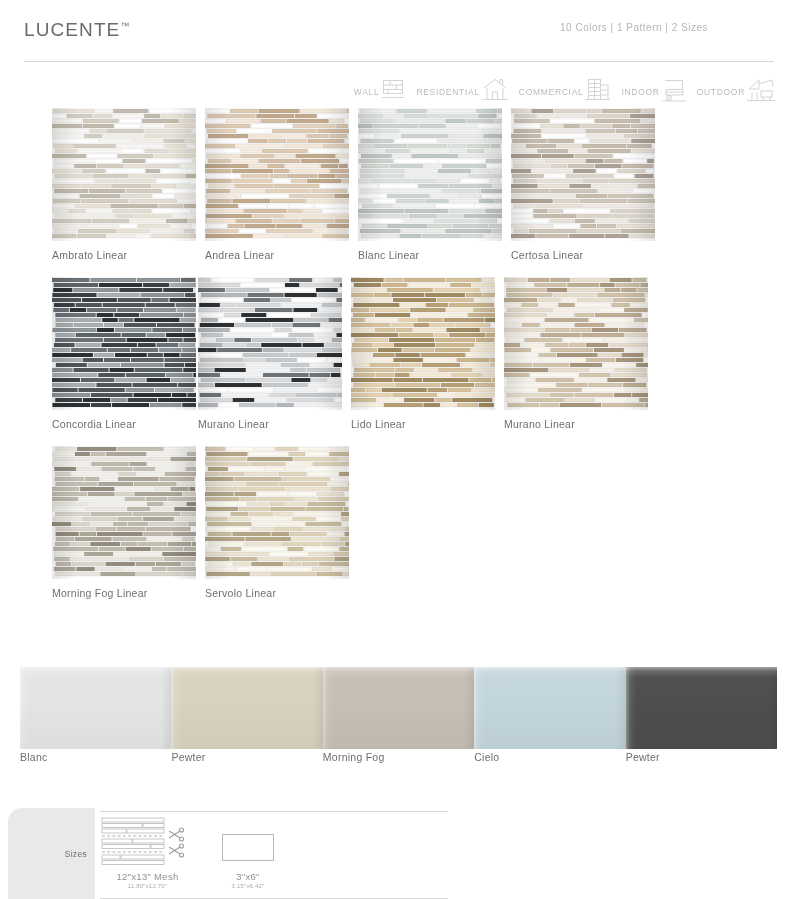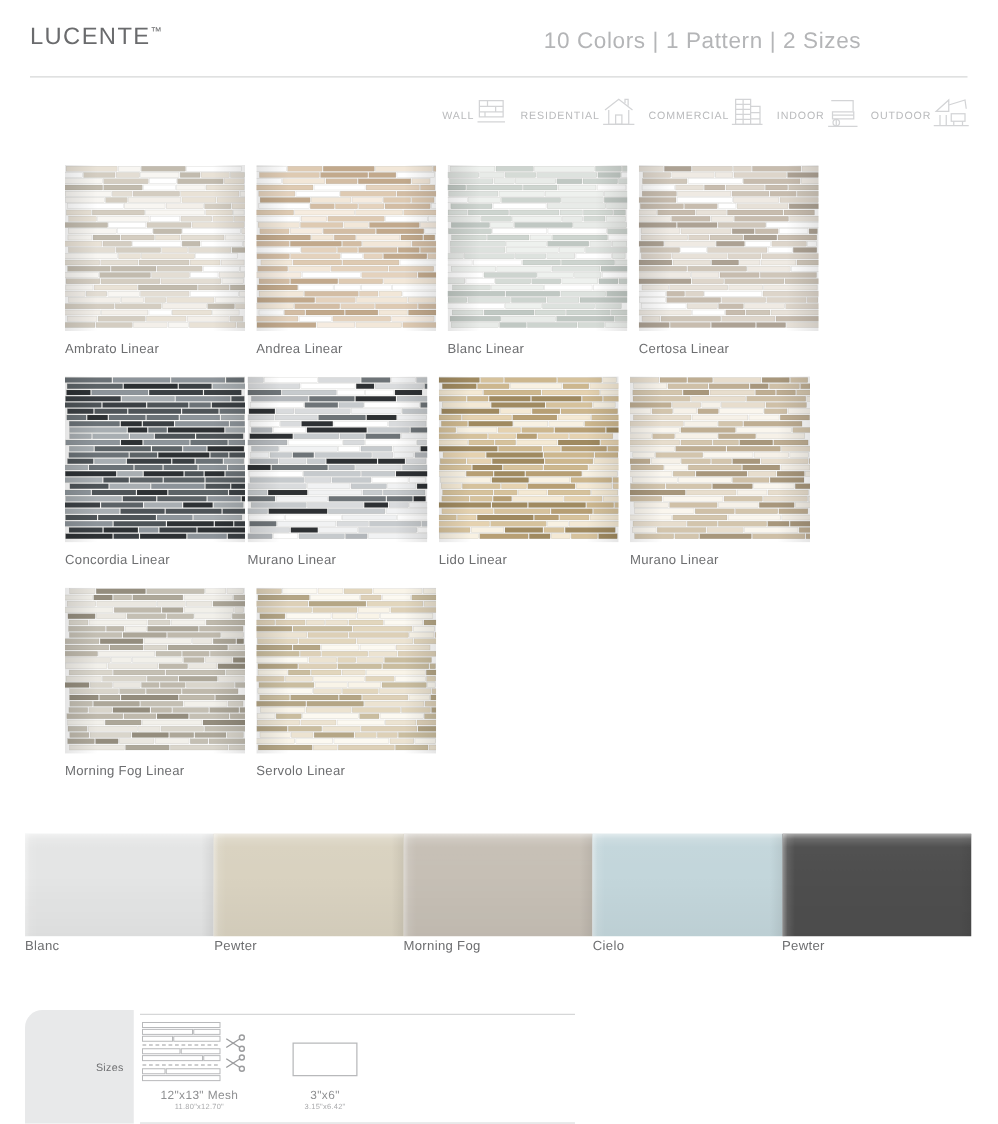--- a/index.html
+++ b/index.html
@@ -29,22 +29,22 @@
     font-weight: 400;
     white-space: nowrap;
   }
   .series-title .tm {
     font-size: 9px;
     vertical-align: super;
     letter-spacing: 0;
   }
   .series-meta {
     position: absolute;
-    right: 28px; top: 22px;
-    font-size: 18px;
+    right: 9px; top: 22px;
+    font-size: 10px;
     color: #b4b5b7;
     letter-spacing: 0.5px;
     white-space: nowrap;
   }
   .header-rule {
     position: absolute;
     left: 24px; top: 61px;
     width: 750px; height: 1px;
     background: #d6d7d8;
   }
@@ -70,21 +70,21 @@
     white-space: nowrap;
     line-height: 1;
     padding-top: 5px;
   }
   .usage-icon { display: block; }
   .usage-icon svg { display: block; }
 
   
   .tile-grid {
     position: absolute;
-    left: 20px; top: 132px;
+    left: 20px; top: 108px;
     width: 760px;
     display: flex;
     flex-wrap: wrap;
     padding-left: 32px;
   }
   .tile-cell {
     width: 146px;
     margin-right: 7px;
     margin-bottom: 16px;
   }
@@ -136,21 +136,21 @@
     font-size: 10.5px;
     color: #6d6e70;
     letter-spacing: 0.25px;
     padding-top: 5px;
     white-space: nowrap;
   }
 
   
   .sizes-section {
     position: absolute;
-    left: 20px; top: 808px;
+    left: 8px; top: 808px;
     width: 440px; height: 91px;
   }
   .sizes-panel {
     position: absolute;
     left: 0; top: 0;
     width: 87px; height: 91px;
     background: #e8e9ea;
     border-top-left-radius: 14px;
   }
   .sizes-panel-label {

